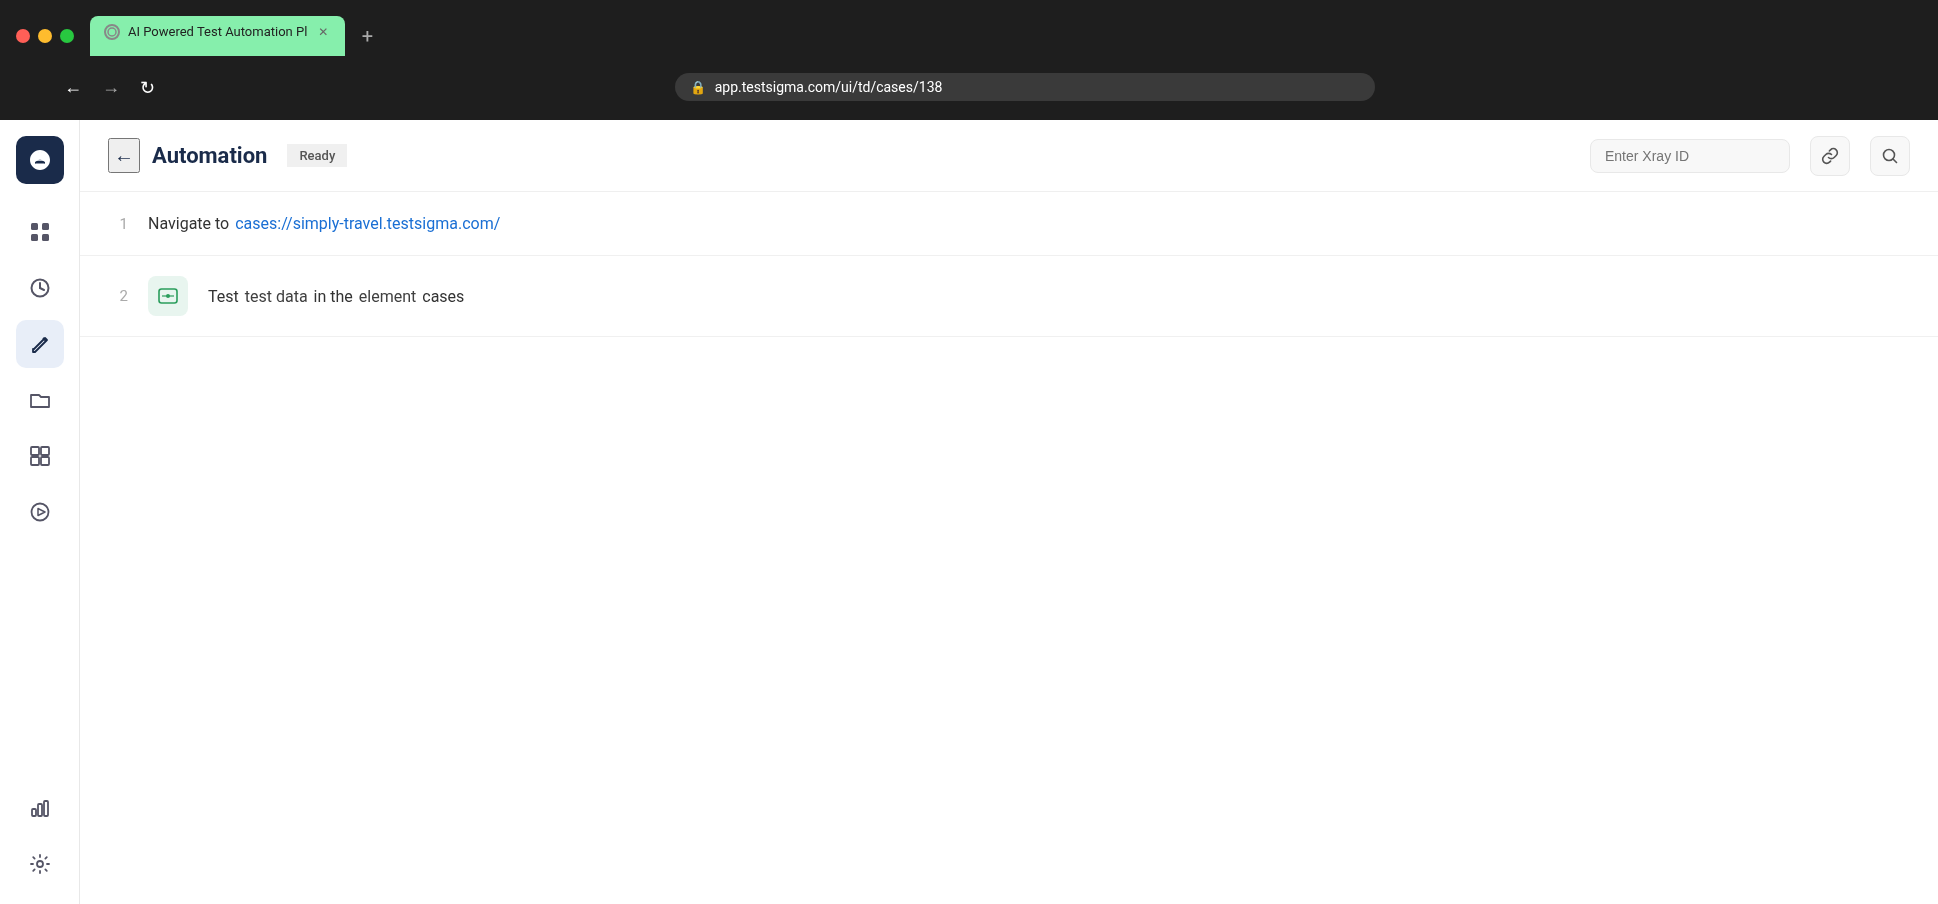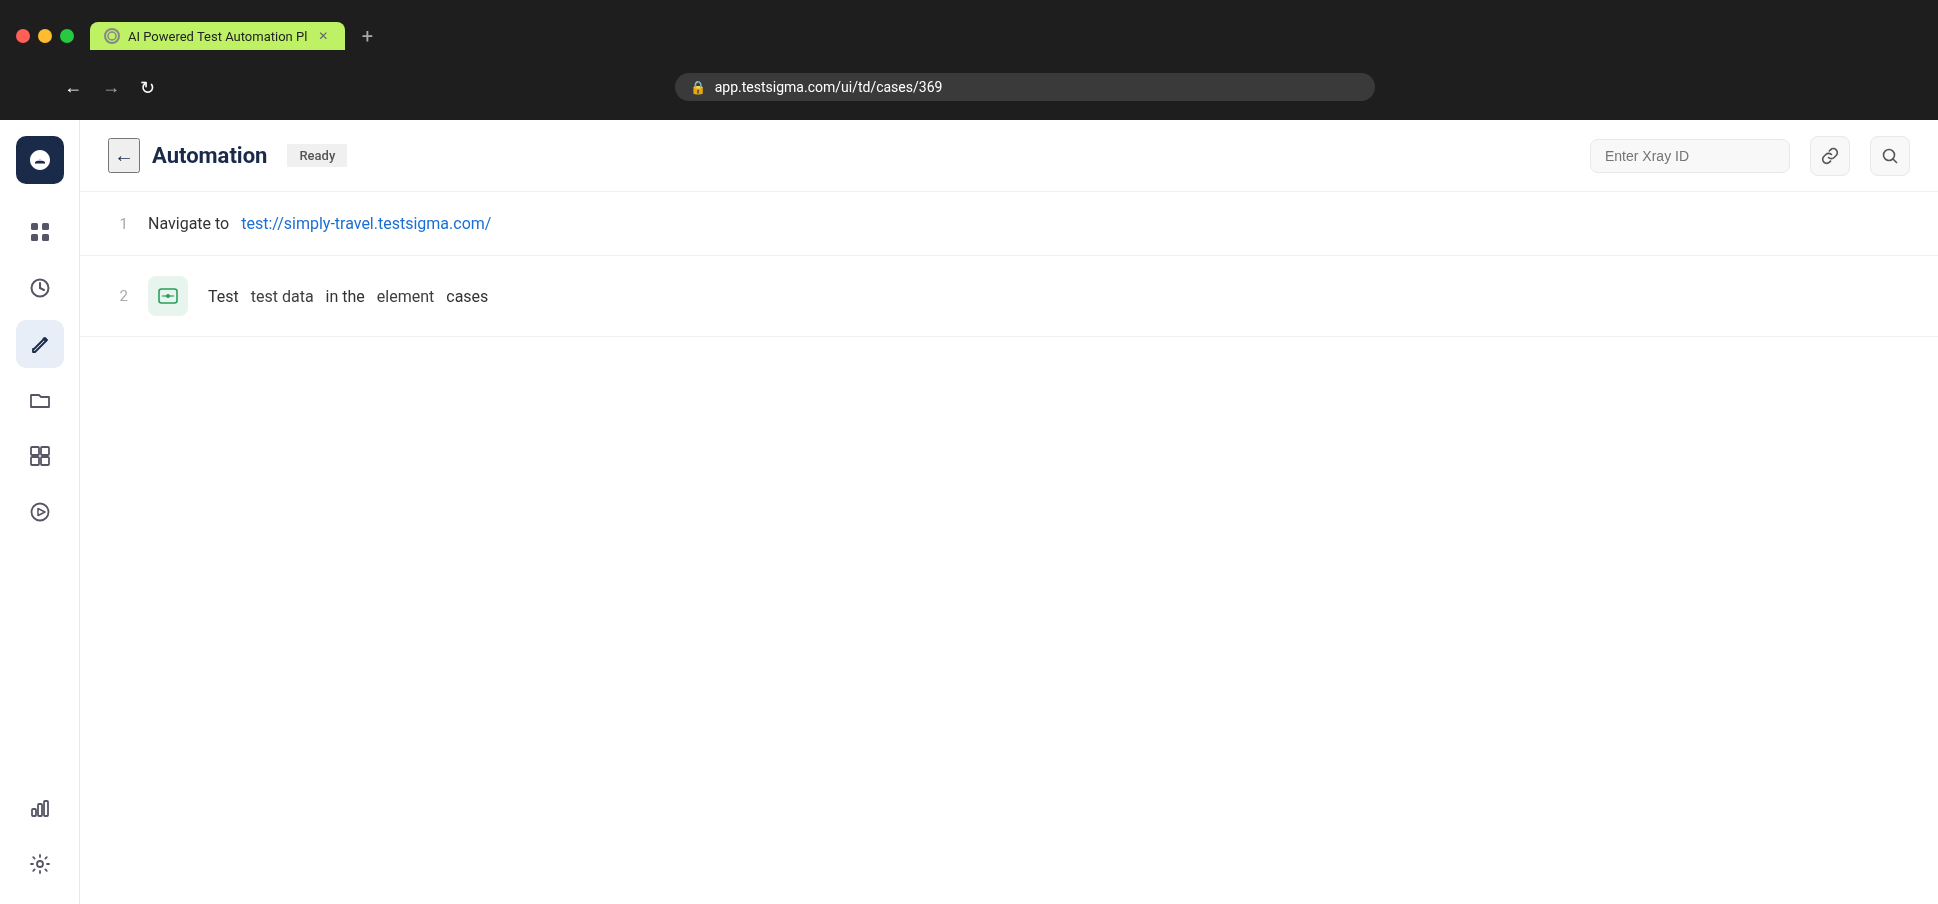--- a/index.html
+++ b/index.html
@@ -31,27 +31,27 @@
     .traffic-light.red { background: #ff5f57; }
     .traffic-light.yellow { background: #febc2e; }
     .traffic-light.green { background: #28c840; }
     .tab-bar {
       display: flex;
       align-items: center;
       gap: 0;
     }
     .tab {
       display: flex;
-      align-items: center;
-      background: #bef264;
+      align-items: flex-start;
+      background: #86efac;
       border-radius: 8px 8px 0 0;
       padding: 8px 14px;
       gap: 8px;
       min-width: 220px;
-      height: 28px;
+      height: 40px;
     }
     .tab-favicon {
       width: 16px;
       height: 16px;
       border-radius: 50%;
       border: 2px solid #888;
       display: flex; align-items: center; justify-content: center;
     }
     .tab-title {
       font-size: 13px;
@@ -250,21 +250,21 @@
       border-radius: 8px;
       background: #e8f5ef;
       display: flex; align-items: center; justify-content: center;
       flex-shrink: 0;
     }
     .step-text {
       font-size: 16px;
       color: #222;
       display: flex;
       align-items: center;
-      gap: 12px;
+      gap: 6px;
       flex-wrap: wrap;
     }
     .step-text .link { color: #1a6fd4; text-decoration: none; cursor: pointer; }
     .step-text .param { color: #404040; cursor: pointer; }
     .step-text .plain { color: #333; }
   </style>
 </head>
 <body>
 
 <div class="browser-chrome">
@@ -286,21 +286,21 @@
       </div>
       <div class="tab-new">+</div>
     </div>
   </div>
   <div class="browser-address-bar">
     <span class="nav-btn active">←</span>
     <span class="nav-btn">→</span>
     <span class="nav-btn active">↻</span>
     <div class="address-bar-wrap">
       <span class="lock-icon">🔒</span>
-      <span class="address-text">app.testsigma.com/ui/td/cases/369</span>
+      <span class="address-text">app.testsigma.com/ui/td/cases/138</span>
     </div>
   </div>
 </div>
 
 <div class="app-layout">
 
   <div class="sidebar">
     <div class="sidebar-logo">
       <svg width="28" height="28" viewBox="0 0 28 28" fill="none">
         <path d="M14 4C8.48 4 4 8.48 4 14s4.48 10 10 10 10-4.48 10-10S19.52 4 14 4zm0 2c1.1 0 2 .9 2 2s-.9 2-2 2-2-.9-2-2 .9-2 2-2zm5 12H9v-2l5-3 5 3v2z" fill="white"></path>
@@ -397,21 +397,21 @@
         </svg>
       </div>
     </div>
 
     <div class="steps-area">
 
       <div class="step-row">
         <span class="step-number">1</span>
         <div class="step-text">
           <span class="plain">Navigate to</span>
-          <a class="link" href="#">test://simply-travel.testsigma.com/</a>
+          <a class="link" href="#">cases://simply-travel.testsigma.com/</a>
         </div>
       </div>
 
       <div class="step-row">
         <span class="step-number">2</span>
         <div class="step-icon-wrap">
           <svg width="22" height="22" viewBox="0 0 22 22" fill="none">
             <rect x="2" y="4" width="18" height="14" rx="2.5" stroke="#2a9d5c" stroke-width="1.6"></rect>
             <rect x="5" y="8" width="12" height="6" rx="1.5" fill="#e8f5ef"></rect>
             <line x1="5" y1="11" x2="17" y2="11" stroke="#2a9d5c" stroke-width="1.2"></line>

